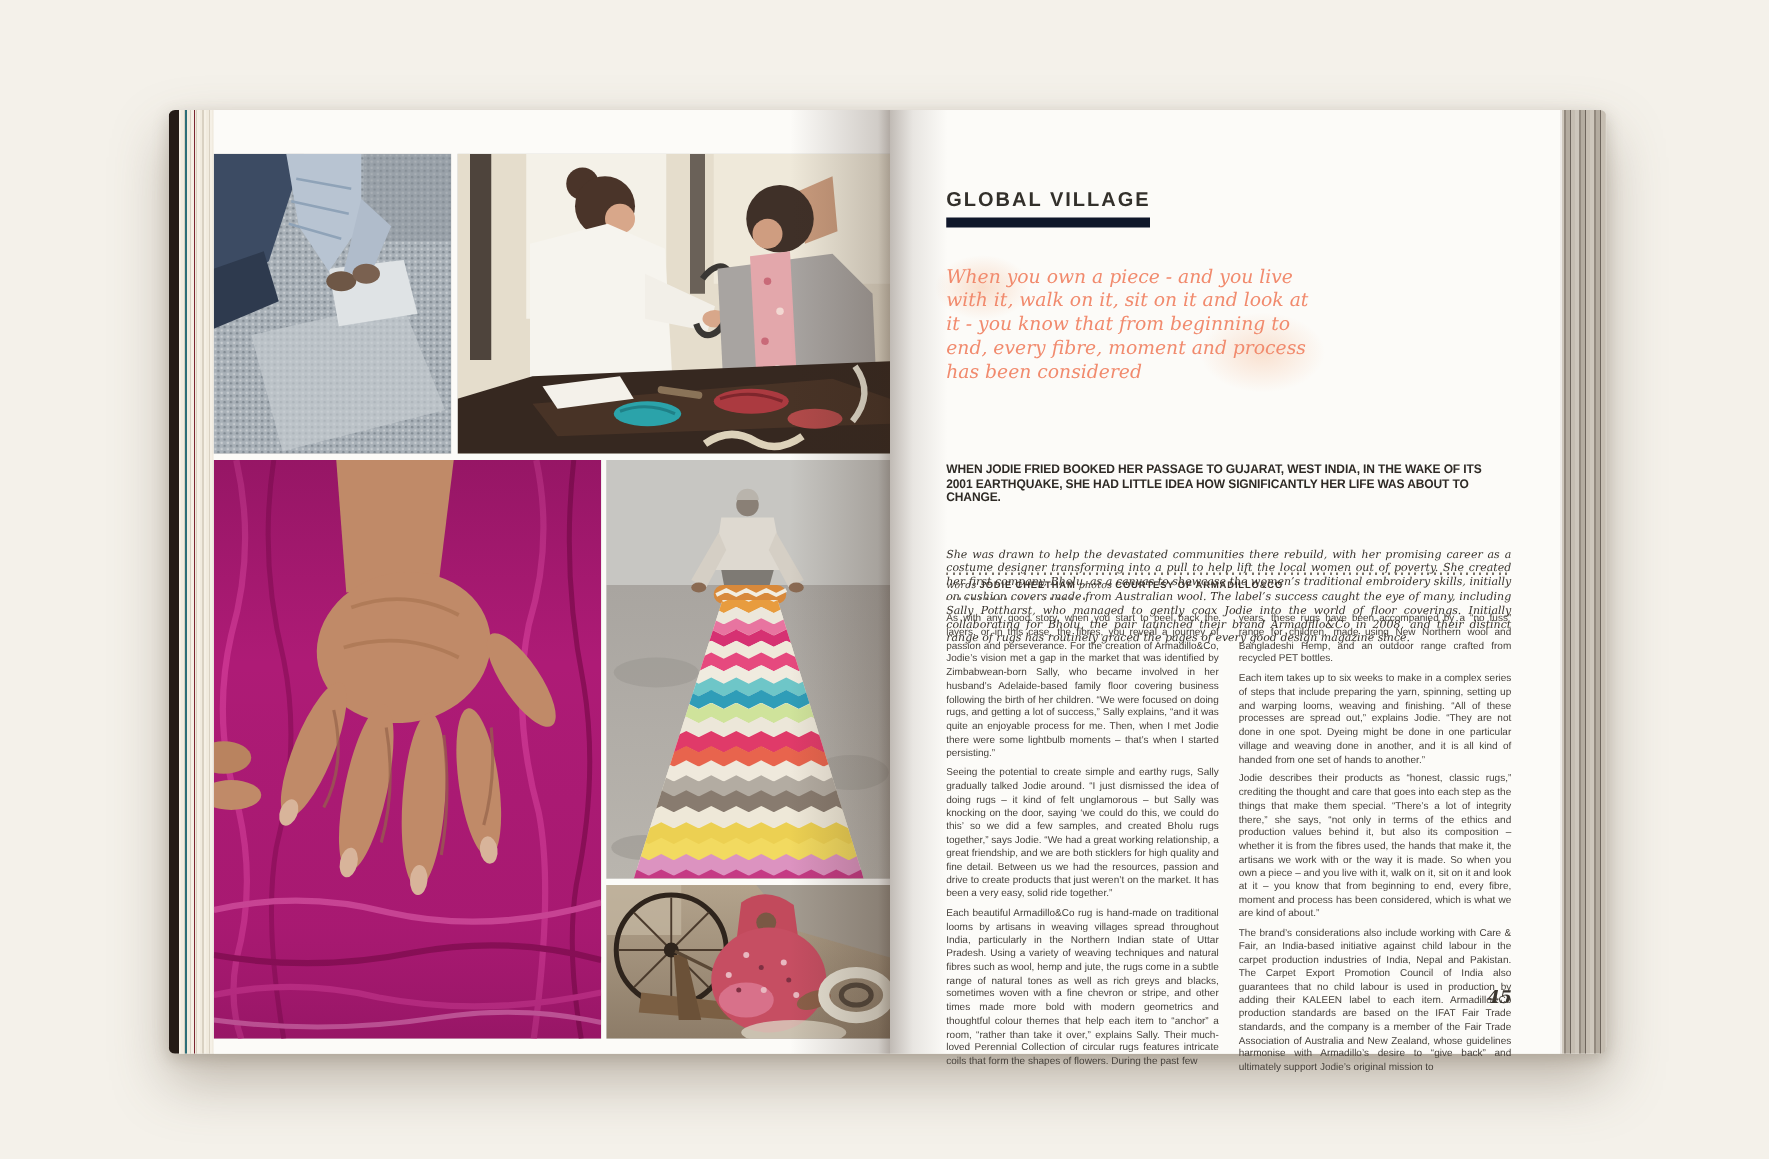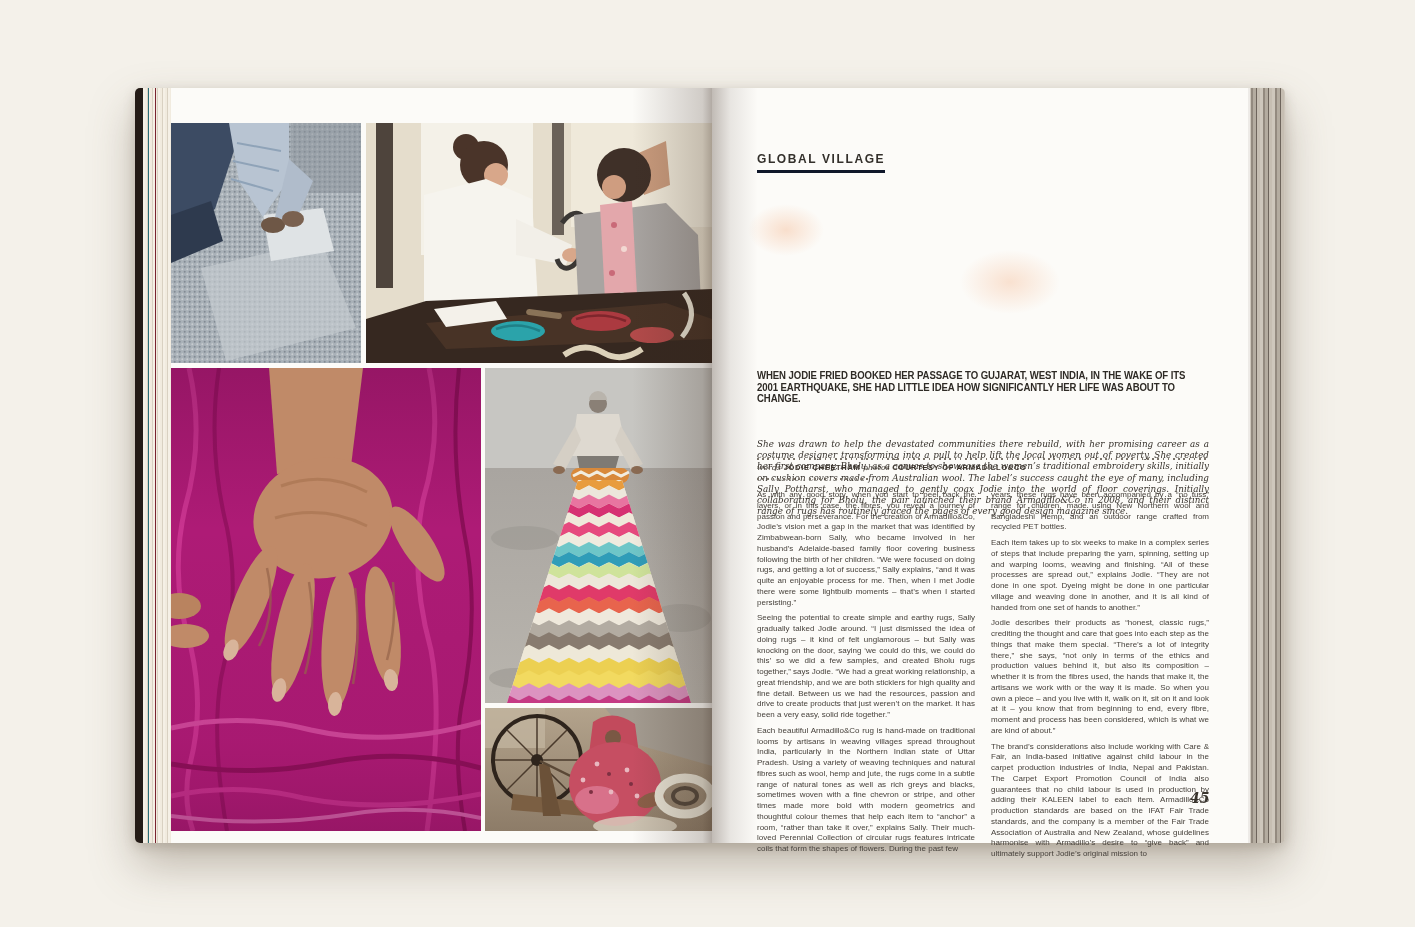--- a/index.html
+++ b/index.html
@@ -29,22 +29,22 @@
   
   .photo{position:absolute;overflow:hidden;background:#cfcfcb;}
   .photo svg{display:block;width:100%;height:100%;}
   .ph-a{left:0;top:35px;width:190px;height:240px;}
   .ph-b{left:195px;top:35px;width:346px;height:240px;}
   .ph-c{left:0;top:280px;width:310px;height:463px;}
   .ph-d{left:314px;top:280px;width:227px;height:335px;}
   .ph-e{left:314px;top:620px;width:227px;height:123px;}
 
   
-  .kicker{position:absolute;left:45px;top:64px;font-size:12px;font-weight:700;letter-spacing:1.6px;
-          color:#33302b;padding-bottom:4px;border-bottom:3px solid #0f172a;}
+  .kicker{position:absolute;left:45px;top:64px;font-size:16px;font-weight:700;letter-spacing:1.6px;
+          color:#33302b;padding-bottom:4px;border-bottom:8px solid #0f172a;}
   .blob{position:absolute;border-radius:50%;pointer-events:none;}
   .blob1{left:36px;top:116px;width:76px;height:52px;background:radial-gradient(closest-side,rgba(246,199,168,.55),rgba(246,199,168,0));}
   .blob2{left:248px;top:162px;width:100px;height:64px;background:radial-gradient(closest-side,rgba(246,199,168,.5),rgba(246,199,168,0));}
   .pull-quote{position:absolute;left:45px;top:124px;width:302px;font-family:"DejaVu Serif",serif;
           font-style:italic;font-size:15px;line-height:19px;color:#f18a6d;}
   .title{position:absolute;left:43px;top:240px;font-family:"DejaVu Serif",serif;font-style:italic;
           font-size:31px;color:#e87a4f;letter-spacing:.5px;white-space:nowrap;}
   .standfirst{position:absolute;left:45px;top:282px;width:480px;font-size:10px;font-weight:700;
           color:#2e2a25;line-height:11.5px;letter-spacing:-.1px;transform:scaleX(.96);transform-origin:left top;}
   .intro{position:absolute;left:45px;top:311px;width:452px;font-family:"DejaVu Serif",serif;font-style:italic;
@@ -283,20 +283,21 @@
         </svg>
       </div>
     </div>
 
     <div class="page page-right">
 
       <div class="kicker">GLOBAL VILLAGE</div>
 
       <div class="blob blob1"></div>
       <div class="blob blob2"></div>
+      <div class="pull-quote">When you own a piece - and you live with it, walk on it, sit on it and look at it - you know that from beginning to end, every fibre, moment and process has been considered</div>
 
 
       <div class="standfirst">
         <span>WHEN JODIE FRIED BOOKED HER PASSAGE TO GUJARAT, WEST INDIA, IN THE WAKE OF ITS</span><br>
         <span>2001 EARTHQUAKE, SHE HAD LITTLE IDEA HOW SIGNIFICANTLY HER LIFE WAS ABOUT TO CHANGE.</span>
       </div>
 
       <div class="intro">She was drawn to help the devastated communities there rebuild, with her promising career as a costume designer transforming into a pull to help lift the local women out of poverty. She created her first company, Bholu, as a canvas to showcase the women’s traditional embroidery skills, initially on cushion covers made from Australian wool. The label’s success caught the eye of many, including Sally Pottharst, who managed to gently coax Jodie into the world of floor coverings. Initially collaborating for Bholu, the pair launched their brand Armadillo&amp;Co in 2008, and their distinct range of rugs has routinely graced the pages of every good design magazine since.</div>
 
       <div class="rule-dotted rule-full"></div>

